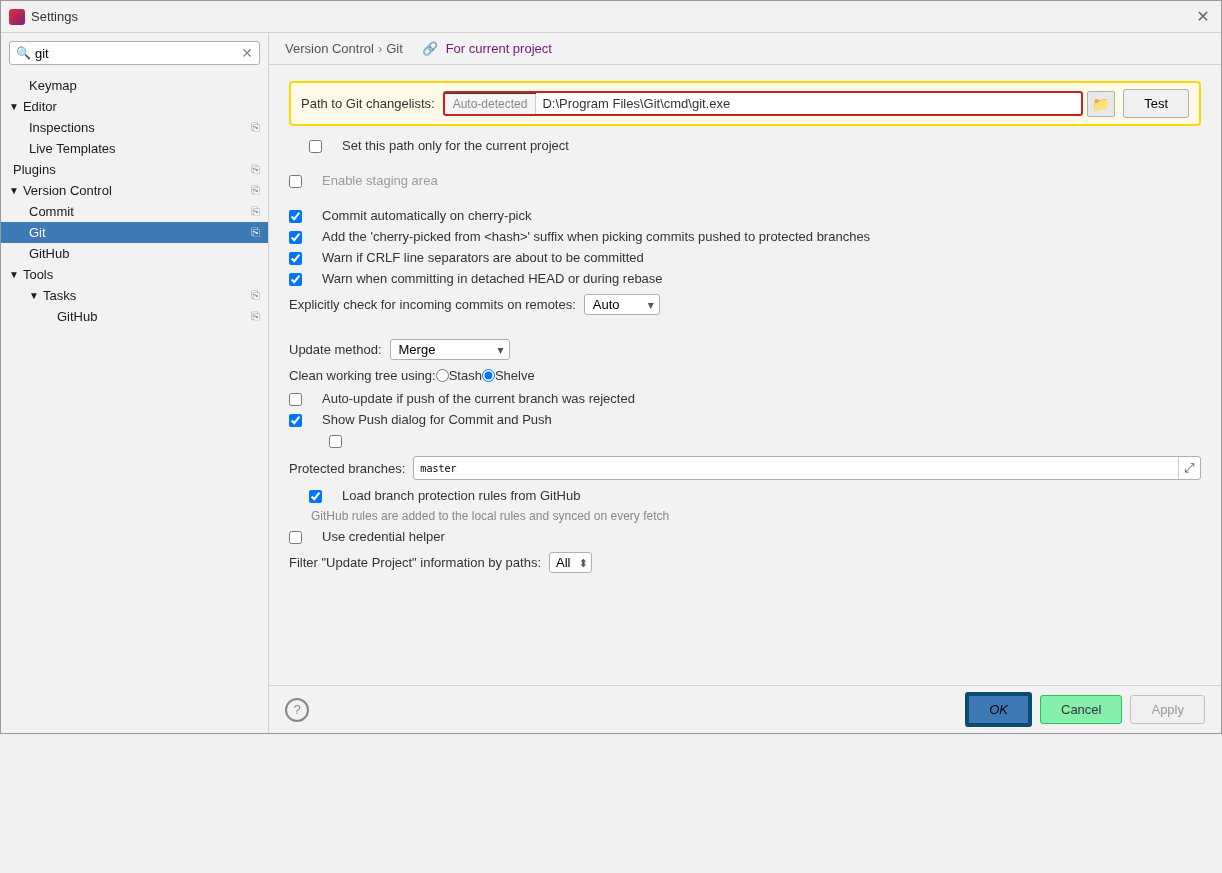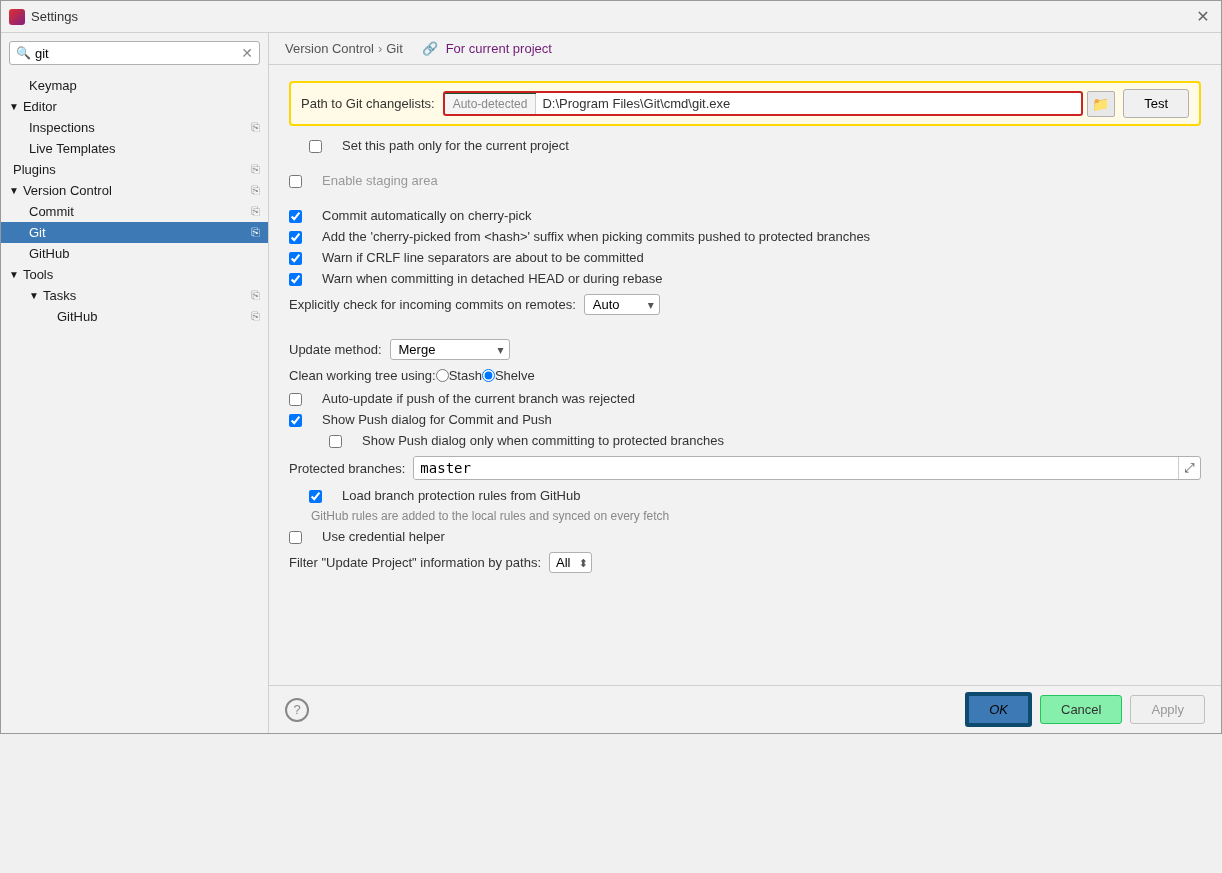--- a/index.html
+++ b/index.html
@@ -67,21 +67,21 @@
     .select-wrap select { padding: 2px 24px 2px 8px; border: 1px solid #b0b0b0; border-radius: 3px; background: white; font-size: 13px; cursor: pointer; appearance: none; -webkit-appearance: none; }
     .select-wrap::after { content: '▾'; position: absolute; right: 6px; top: 50%; transform: translateY(-50%); font-size: 12px; color: #555; pointer-events: none; }
 
     .radio-group { display: flex; align-items: center; margin: 8px 0; }
     .radio-label { font-size: 13px; color: #333; }
     .radio-group input[type=radio] { cursor: pointer; }
 
     .protected-row { display: flex; align-items: center; margin: 8px 0; gap: 8px; }
     .protected-label { font-size: 13px; color: #333; white-space: nowrap; }
     .protected-input-wrap { flex: 1; display: flex; align-items: center; border: 1px solid #b0b0b0; border-radius: 3px; background: white; overflow: hidden; }
-    .protected-input { border: none; outline: none; flex: 1; font-size: 14px; font-family: monospace; padding: 3px 6px; }
+    .protected-input { border: none; outline: none; flex: 1; font-size: 10px; font-family: monospace; padding: 3px 6px; }
     .protected-expand { width: 22px; height: 22px; display: flex; align-items: center; justify-content: center; cursor: pointer; color: #555; font-size: 13px; border-left: 1px solid #ccc; }
 
     .filter-row { display: flex; align-items: center; margin: 8px 0; gap: 8px; }
     .filter-label { font-size: 13px; color: #333; }
     .filter-select-wrap { position: relative; }
     .filter-select-wrap select { padding: 2px 20px 2px 6px; border: 1px solid #b0b0b0; border-radius: 3px; background: white; font-size: 13px; cursor: pointer; appearance: none; -webkit-appearance: none; }
     .filter-select-wrap::after { content: '⬍'; position: absolute; right: 4px; top: 50%; transform: translateY(-50%); font-size: 11px; color: #555; pointer-events: none; }
 
     .subtext { font-size: 12px; color: #888; margin-left: 22px; margin-top: 2px; }
 
@@ -272,21 +272,20 @@
           <label for="auto-update-cb" class="checkbox-label">Auto-update if push of the current branch was rejected</label>
         </div>
 
         <div class="checkbox-row">
           <input type="checkbox" id="push-cb" checked="" style="">
           <label for="push-cb" class="checkbox-label">Show Push dialog for Commit and Push</label>
         </div>
 
         <div class="checkbox-row indent2">
           <input type="checkbox" id="push-protected-cb" style="">
-          <label for="push-protected-cb" class="checkbox-label">Show Push dialog only when committing to protected branches</label>
         </div>
 
         <div class="protected-row">
           <span class="protected-label">Protected branches:</span>
           <div class="protected-input-wrap">
             <input class="protected-input" type="text" value="master" style="">
             <span class="protected-expand">⤢</span>
           </div>
         </div>
 

